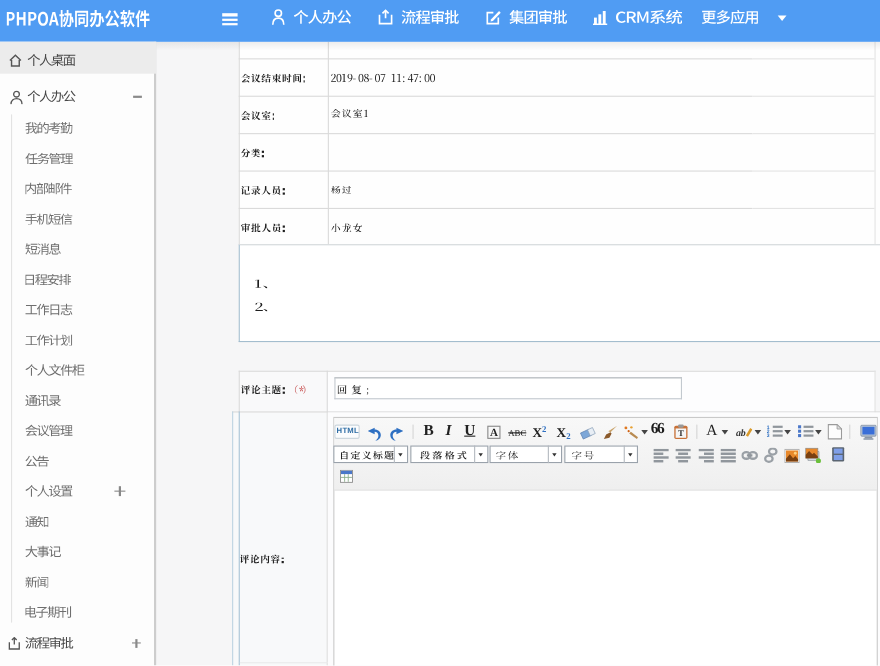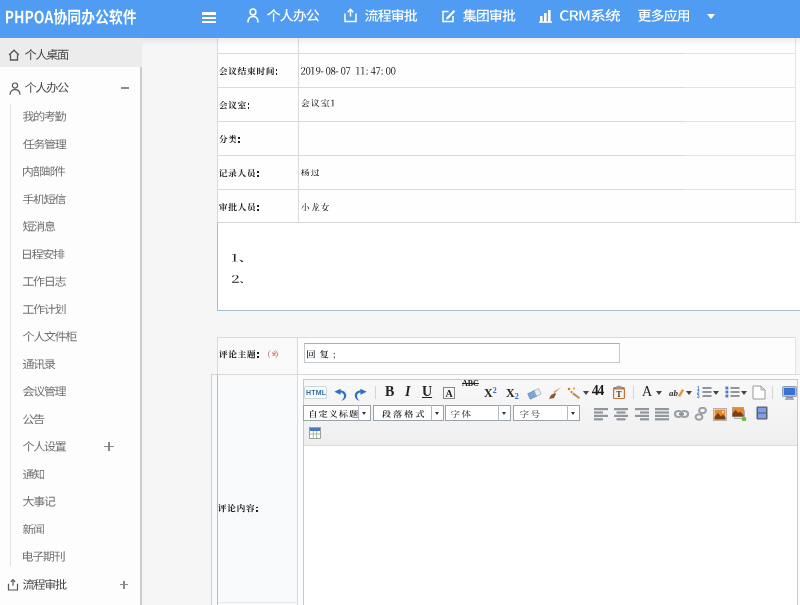--- a/index.html
+++ b/index.html
@@ -109,41 +109,41 @@
       <path d="M0.3 4.8 L6.6 1.8 L6.6 3.4 C9.8 3.4 12.2 5.6 12.2 8.4 C12.2 11.2 10 13.2 7.2 13.8 C9.2 12.4 10 10.8 10 9.0 C10 6.8 8.4 5.6 6.6 5.6 L6.6 7.8 Z" fill="#2d6fc2"></path>
     </svg>
     <svg class="abs" style="left:353.5px;top:387px" width="13" height="14" viewBox="0 0 13 14">
       <path d="M12.7 4.8 L6.4 1.8 L6.4 3.4 C3.2 3.4 0.8 5.6 0.8 8.4 C0.8 11.2 3 13.2 5.8 13.8 C3.8 12.4 3 10.8 3 9.0 C3 6.8 4.6 5.6 6.4 5.6 L6.4 7.8 Z" fill="#2d6fc2"></path>
     </svg>
     <div class="abs" style="left:375px;top:386px;width:1px;height:13px;background:#d5d5d5"></div>
     <div class="abs" style="left:385px;top:384px;font-family:'Liberation Serif',serif;font-weight:bold;font-size:14px;color:#222">B</div>
     <div class="abs" style="left:405px;top:384px;font-family:'Liberation Serif',serif;font-style:italic;font-weight:bold;font-size:14px;color:#222">I</div>
     <div class="abs" style="left:422px;top:384px;font-family:'Liberation Serif',serif;font-weight:bold;font-size:14px;color:#222;text-decoration:underline">U</div>
     <div class="abs" style="left:443px;top:386.5px;width:12px;height:12px;border:1px solid #888;font-family:'Liberation Serif',serif;font-weight:bold;font-size:10px;color:#222;text-align:center;line-height:11px">A</div>
-    <div class="abs" style="left:462px;top:379px;font-family:'Liberation Serif',serif;font-weight:bold;font-size:8px;color:#222;text-decoration:line-through">ABC</div>
+    <div class="abs" style="left:462px;top:389px;font-family:'Liberation Serif',serif;font-weight:normal;font-size:8px;color:#222;text-decoration:line-through">ABC</div>
     <div class="abs" style="left:484px;top:386px;font-family:'Liberation Serif',serif;font-weight:bold;font-size:12px;color:#222">X<span style="font-size:8px;color:#2d6fc2;vertical-align:4px">2</span></div>
     <div class="abs" style="left:506px;top:386px;font-family:'Liberation Serif',serif;font-weight:bold;font-size:12px;color:#222">X<span style="font-size:8px;color:#2d6fc2;vertical-align:-2px">2</span></div>
     <svg class="abs" style="left:527px;top:387px" width="15" height="13" viewBox="0 0 15 13">
       <g transform="rotate(-25 7 6)">
         <rect x="1" y="4" width="8" height="6" fill="#7da7d8" stroke="#5a7fae" stroke-width=".6"></rect>
         <rect x="8" y="4" width="5" height="6" fill="#e8eef5" stroke="#8aa0b8" stroke-width=".6"></rect>
       </g>
     </svg>
     <svg class="abs" style="left:548px;top:386px" width="15" height="14" viewBox="0 0 15 14">
       <path d="M13 1 L7 7 L5 6 Z" fill="#caa36a"></path>
       <path d="M7 7 L3 9 L1 13 L6 12 L8 8 Z" fill="#8b5a2b"></path>
     </svg>
     <svg class="abs" style="left:566px;top:386px" width="16" height="14" viewBox="0 0 16 14">
       <circle cx="3" cy="3" r="1.3" fill="#e07820"></circle>
       <circle cx="8" cy="2.5" r="1.1" fill="#e8a030"></circle>
       <circle cx="5.5" cy="6" r="1" fill="#d06010"></circle>
       <path d="M6 8 L13 13 L14 11.5 L7.5 6.5 Z" fill="#b88a50"></path>
     </svg>
     <div class="abs" style="left:583px;top:391px;width:0;height:0;border-left:3px solid transparent;border-right:3px solid transparent;border-top:4px solid #444"></div>
-    <div class="abs" style="left:591.7px;top:383px;font-family:'Liberation Serif',serif;font-weight:bold;font-size:14px;color:#1a1a1a;letter-spacing:-1.5px">44</div>
+    <div class="abs" style="left:591.7px;top:383px;font-family:'Liberation Serif',serif;font-weight:bold;font-size:14px;color:#1a1a1a;letter-spacing:-1.5px">66</div>
     <svg class="abs" style="left:612px;top:385px" width="15" height="15" viewBox="0 0 15 15">
       <rect x="1" y="2" width="12" height="12" rx="1.5" fill="#c87137"></rect>
       <rect x="2.2" y="4.5" width="9.6" height="8.5" fill="#f5f5f5"></rect>
       <rect x="4.5" y="0.8" width="5" height="3" rx="1" fill="#999"></rect>
       <text x="7" y="11.5" font-size="8" font-weight="bold" text-anchor="middle" fill="#333" font-family="Liberation Serif">T</text>
     </svg>
     <div class="abs" style="left:633px;top:386px;width:1px;height:13px;background:#d5d5d5"></div>
     <div class="abs" style="left:642px;top:384px;font-family:'Liberation Serif',serif;font-size:14px;color:#222">A</div>
     <div class="abs" style="left:656px;top:391px;width:0;height:0;border-left:3px solid transparent;border-right:3px solid transparent;border-top:4px solid #444"></div>
     <svg class="abs" style="left:669px;top:386px" width="15" height="14" viewBox="0 0 15 14">

